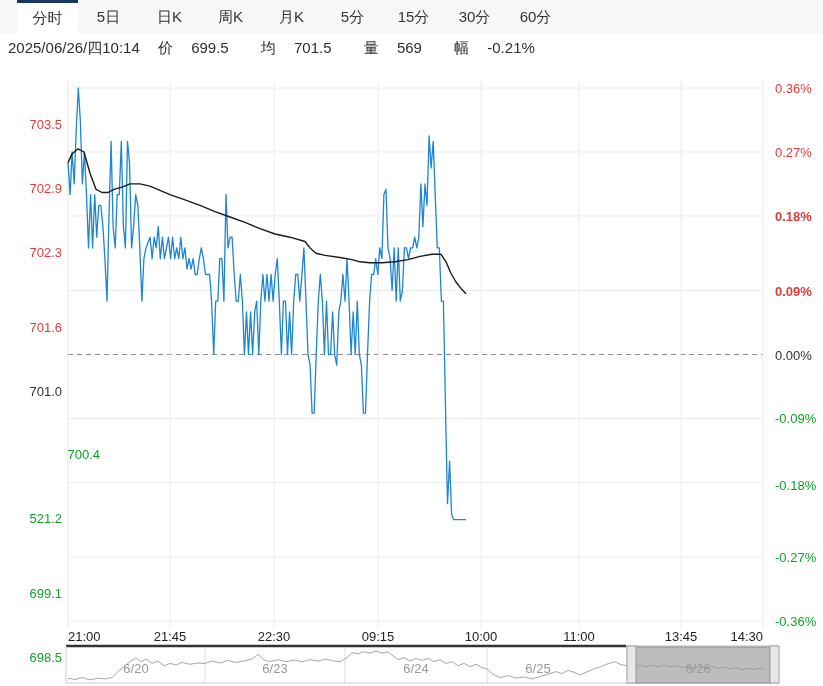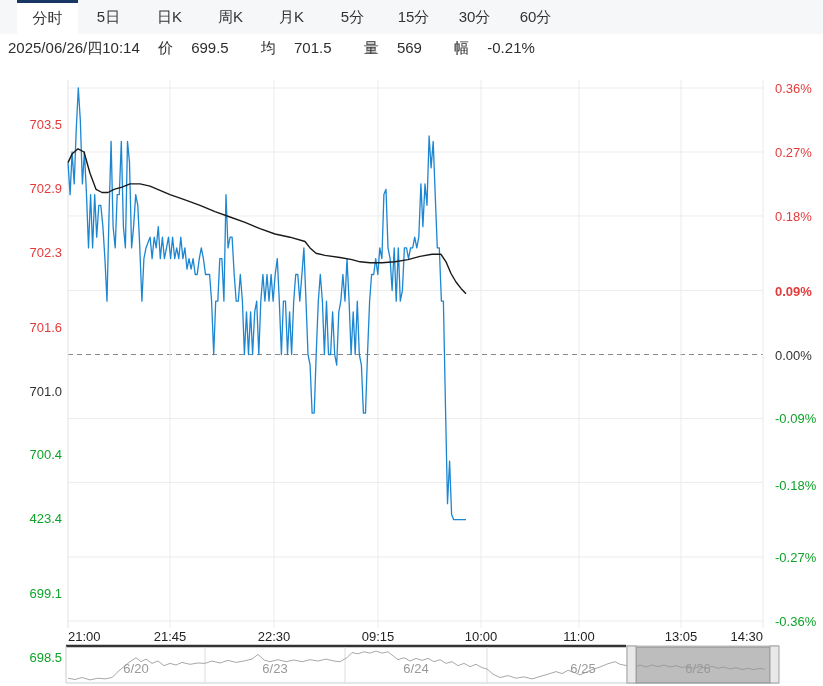--- a/index.html
+++ b/index.html
@@ -78,39 +78,39 @@
     <rect x="636" y="647" width="134" height="36" fill="rgba(148,148,148,0.62)" stroke="#8c8c8c" stroke-width="1"></rect>
     <rect x="627" y="646" width="9" height="37" fill="#e8e8e8" stroke="#a0a0a0" stroke-width="1"></rect>
     <rect x="770" y="646" width="9" height="37" fill="#e8e8e8" stroke="#a0a0a0" stroke-width="1"></rect>
   </svg>
 <div id="labels">
     <div class="axis-label y-left" style="top: 81px; color: rgb(226, 59, 59);">703.5</div>
     <div class="axis-label y-left" style="top: 144.96px; color: rgb(226, 59, 59);">702.9</div>
     <div class="axis-label y-left" style="top: 208.92px; color: rgb(226, 59, 59);">702.3</div>
     <div class="axis-label y-left" style="top: 283.54px; color: rgb(226, 59, 59);">701.6</div>
     <div class="axis-label y-left" style="top: 347.5px; color: rgb(51, 51, 51);">701.0</div>
-    <div class="axis-label y-left" style="top: 411.46px; color: rgb(15, 163, 41);">700.4</div>
-    <div class="axis-label y-left" style="top: 475.42px; color: rgb(15, 163, 41);">423.4</div>
+    <div class="axis-label y-left" style="top: 411.46px; color: rgb(15, 163, 41); padding-left: 38px;">700.4</div>
+    <div class="axis-label y-left" style="top: 475.42px; color: rgb(15, 163, 41);">521.2</div>
     <div class="axis-label y-left" style="top: 550.04px; color: rgb(15, 163, 41);">699.1</div>
     <div class="axis-label y-left" style="top: 614px; color: rgb(15, 163, 41);">698.5</div>
     <div class="axis-label y-right" style="top: 81px; color: rgb(226, 59, 59);">0.36%</div>
     <div class="axis-label y-right" style="top: 144.96px; color: rgb(226, 59, 59);">0.27%</div>
-    <div class="axis-label y-right" style="top: 208.92px; color: rgb(226, 59, 59);">0.18%</div>
+    <div class="axis-label y-right" style="top: 208.92px; color: rgb(226, 59, 59); font-weight: bold;">0.18%</div>
     <div class="axis-label y-right" style="top: 283.54px; color: rgb(226, 59, 59); font-weight: bold;">0.09%</div>
     <div class="axis-label y-right" style="top: 347.5px; color: rgb(51, 51, 51);">0.00%</div>
     <div class="axis-label y-right" style="top: 411.46px; color: rgb(15, 163, 41);">-0.09%</div>
     <div class="axis-label y-right" style="top: 478px; color: rgb(15, 163, 41);">-0.18%</div>
     <div class="axis-label y-right" style="top: 550.04px; color: rgb(15, 163, 41);">-0.27%</div>
     <div class="axis-label y-right" style="top: 614px; color: rgb(15, 163, 41);">-0.36%</div>
     <div class="axis-label x-label" style="width: 60px; left: 68px; text-align: left;">21:00</div>
     <div class="axis-label x-label" style="width: 60px; left: 140px; text-align: center;">21:45</div>
     <div class="axis-label x-label" style="width: 60px; left: 244px; text-align: center;">22:30</div>
     <div class="axis-label x-label" style="width: 60px; left: 348px; text-align: center;">09:15</div>
     <div class="axis-label x-label" style="width: 60px; left: 451px; text-align: center;">10:00</div>
     <div class="axis-label x-label" style="width: 60px; left: 549px; text-align: center;">11:00</div>
-    <div class="axis-label x-label" style="width: 60px; left: 651px; text-align: center;">13:05</div>
+    <div class="axis-label x-label" style="width: 60px; left: 651px; text-align: center;">13:45</div>
     <div class="axis-label x-label" style="width: 60px; left: 703px; text-align: right;">14:30</div>
     <div class="nav-date" style="left: 114px;">6/20</div>
     <div class="nav-date" style="left: 253px;">6/23</div>
     <div class="nav-date" style="left: 394px;">6/24</div>
-    <div class="nav-date" style="left: 561px;">6/25</div>
+    <div class="nav-date" style="left: 516px;">6/25</div>
     <div class="nav-date" style="left: 676px;">6/26</div>
   </div>
 
 </body></html>

